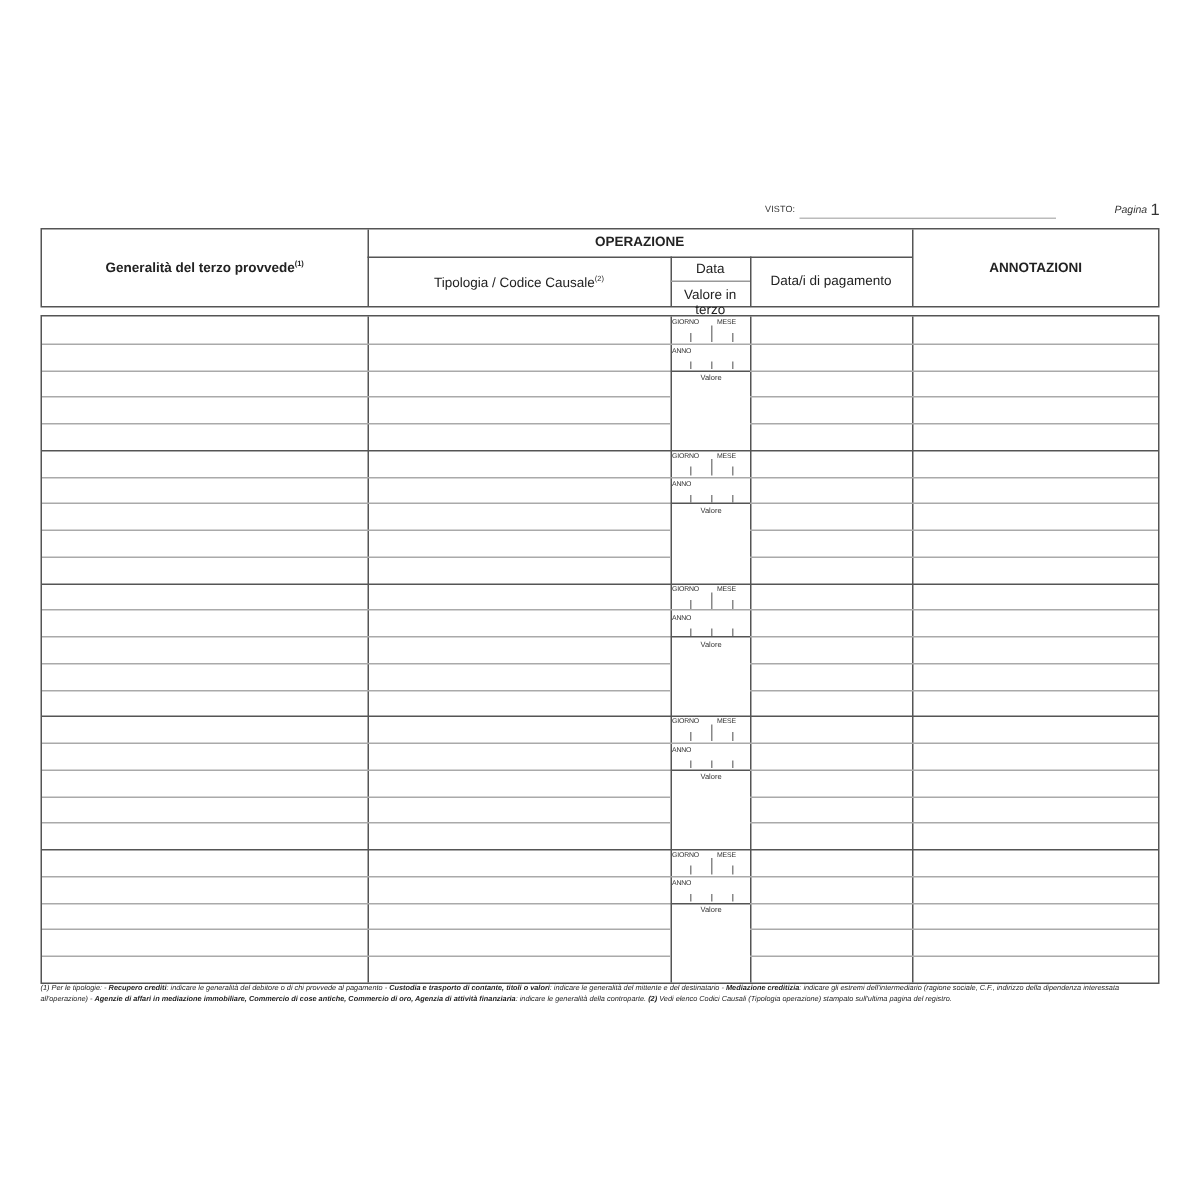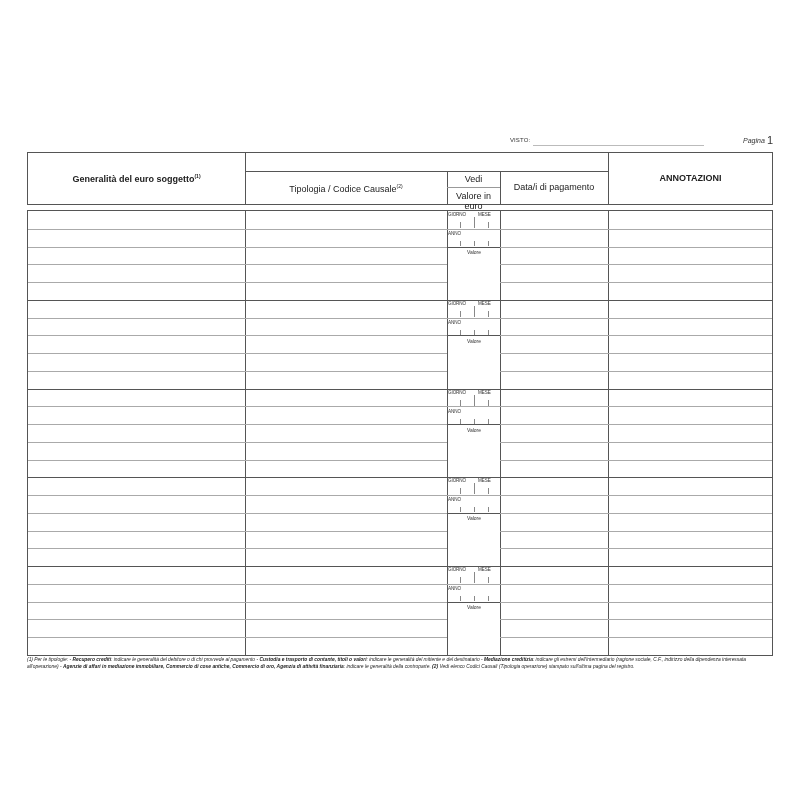--- a/index.html
+++ b/index.html
@@ -47,27 +47,28 @@
 
   <div class="vline" style="left:217px; top:0; height:51px;"></div>
   <div class="vline" style="left:580px; top:0; height:51px;"></div>
   <div class="vline" style="left:419px; top:18px; height:33px;"></div>
   <div class="vline" style="left:472px; top:18px; height:33px;"></div>
 
   <div class="hline" style="left:217px; top:18px; width:363px;"></div>
   <div class="hline" style="left:419px; top:34px; width:53px; border-top-color:#999;"></div>
 
   <div class="hdr-text bold" style="left:0; top:20px; width:217px;">
-    <span>Generalità del euro soggetto</span><sup>(1)</sup>
+    <span>Generalità del terzo provvede</span><sup>(1)</sup>
   </div>
+  <div class="hdr-text bold" style="left:217px; top:3px; width:363px;">OPERAZIONE</div>
   <div class="hdr-text" style="left:217px; top:30px; width:202px;">
     <span>Tipologia / Codice Causale</span><sup>(2)</sup>
   </div>
-  <div class="hdr-text" style="left:419px; top:21px; width:53px;">Vedi</div>
-  <div class="hdr-text" style="left:419px; top:38px; width:53px;">Valore in euro</div>
+  <div class="hdr-text" style="left:419px; top:21px; width:53px;">Data</div>
+  <div class="hdr-text" style="left:419px; top:38px; width:53px;">Valore in terzo</div>
   <div class="hdr-text" style="left:472px; top:29px; width:108px;">Data/i di pagamento</div>
   <div class="hdr-text bold" style="left:580px; top:20px; width:165px;">ANNOTAZIONI</div>
 </div>
 
 <div class="abs body-tbl" id="body-tbl">
   <div class="vline" style="left:217px; top:0; height:444px;"></div>
   <div class="vline" style="left:419px; top:0; height:444px;"></div>
   <div class="vline" style="left:472px; top:0; height:444px;"></div>
   <div class="vline" style="left:580px; top:0; height:444px;"></div>
 <div class="row-line" style="left: 0px; top: 17.76px; width: 217px;"></div>

